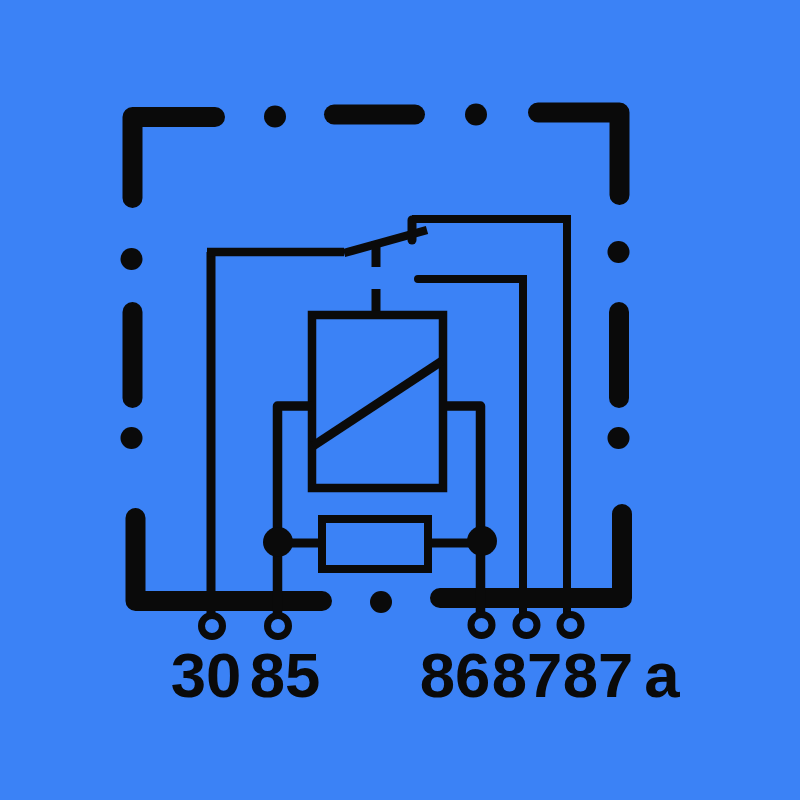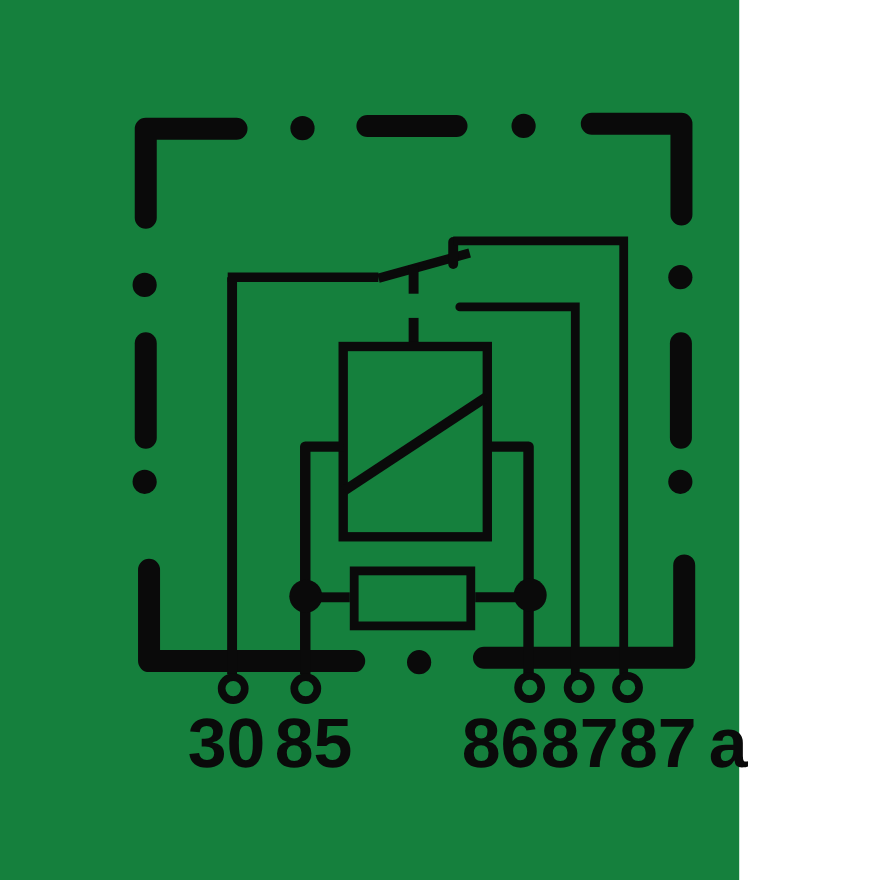--- a/index.html
+++ b/index.html
@@ -1,16 +1,16 @@
 <!DOCTYPE html>
 <html><head>
 <meta charset="utf-8">
 <style>
   html,body{margin:0;padding:0;background:#ffffff;}
-  .wrap{width:672px;height:800px;position:relative;background:#15803d;}
+  .wrap{width:800px;height:800px;position:relative;background:#3b82f6;}
   svg{position:absolute;top:0;left:0;}
   text{font-family:"Liberation Sans", sans-serif;font-weight:bold;fill:#0a0a0a;}
 </style>
 </head>
 <body>
 <div class="wrap">
 <svg width="800" height="800" viewBox="0 0 800 800" fill="none" stroke="none">
 
   <path d="M 215 117 L 132.5 117 L 132.5 198" stroke="#0a0a0a" stroke-width="20" stroke-linecap="round" stroke-linejoin="round"></path>
 

